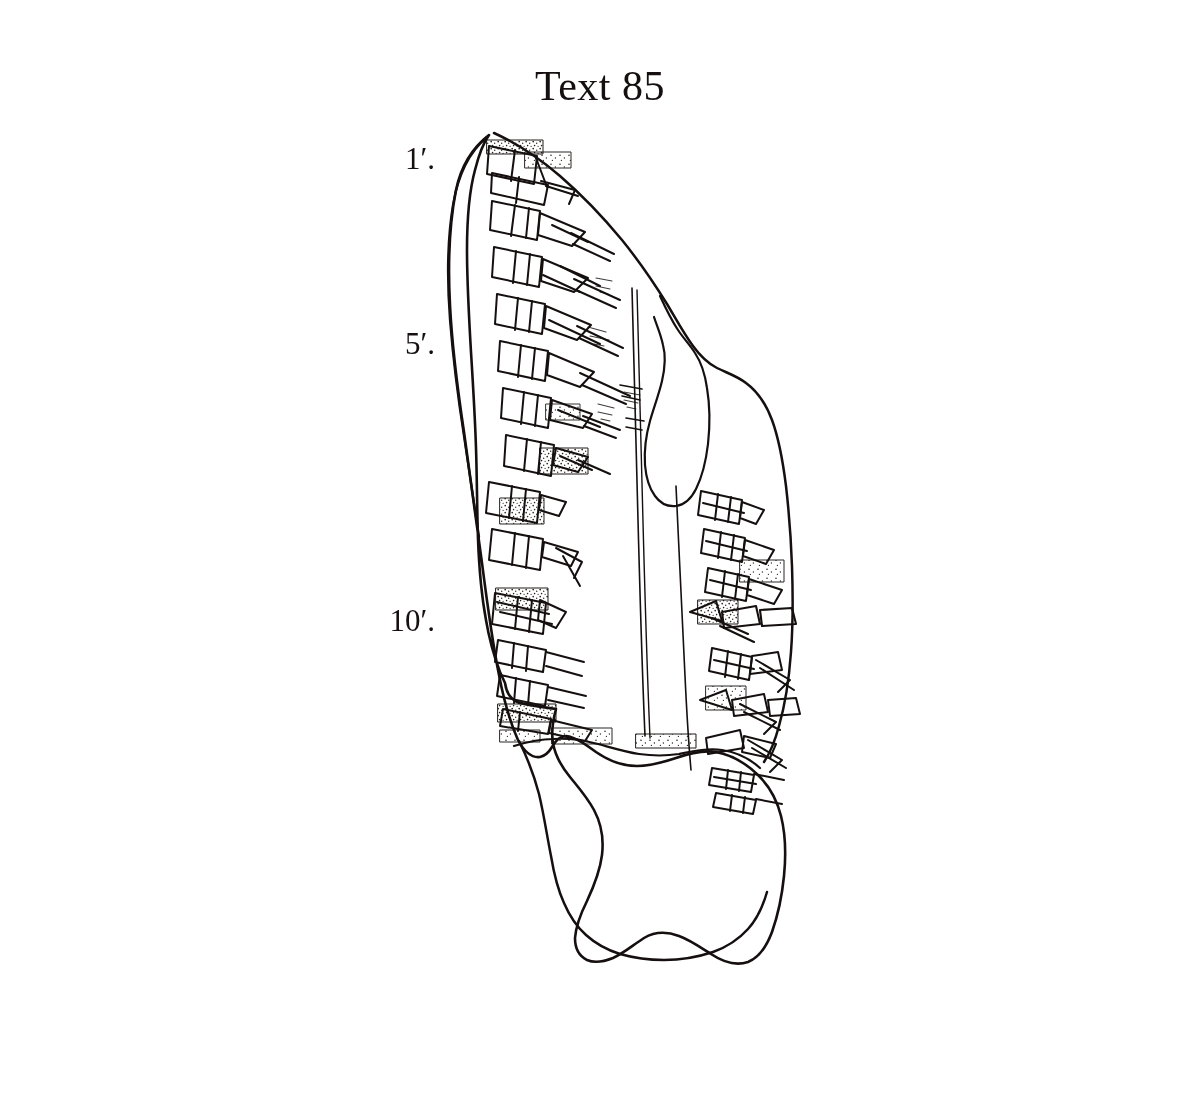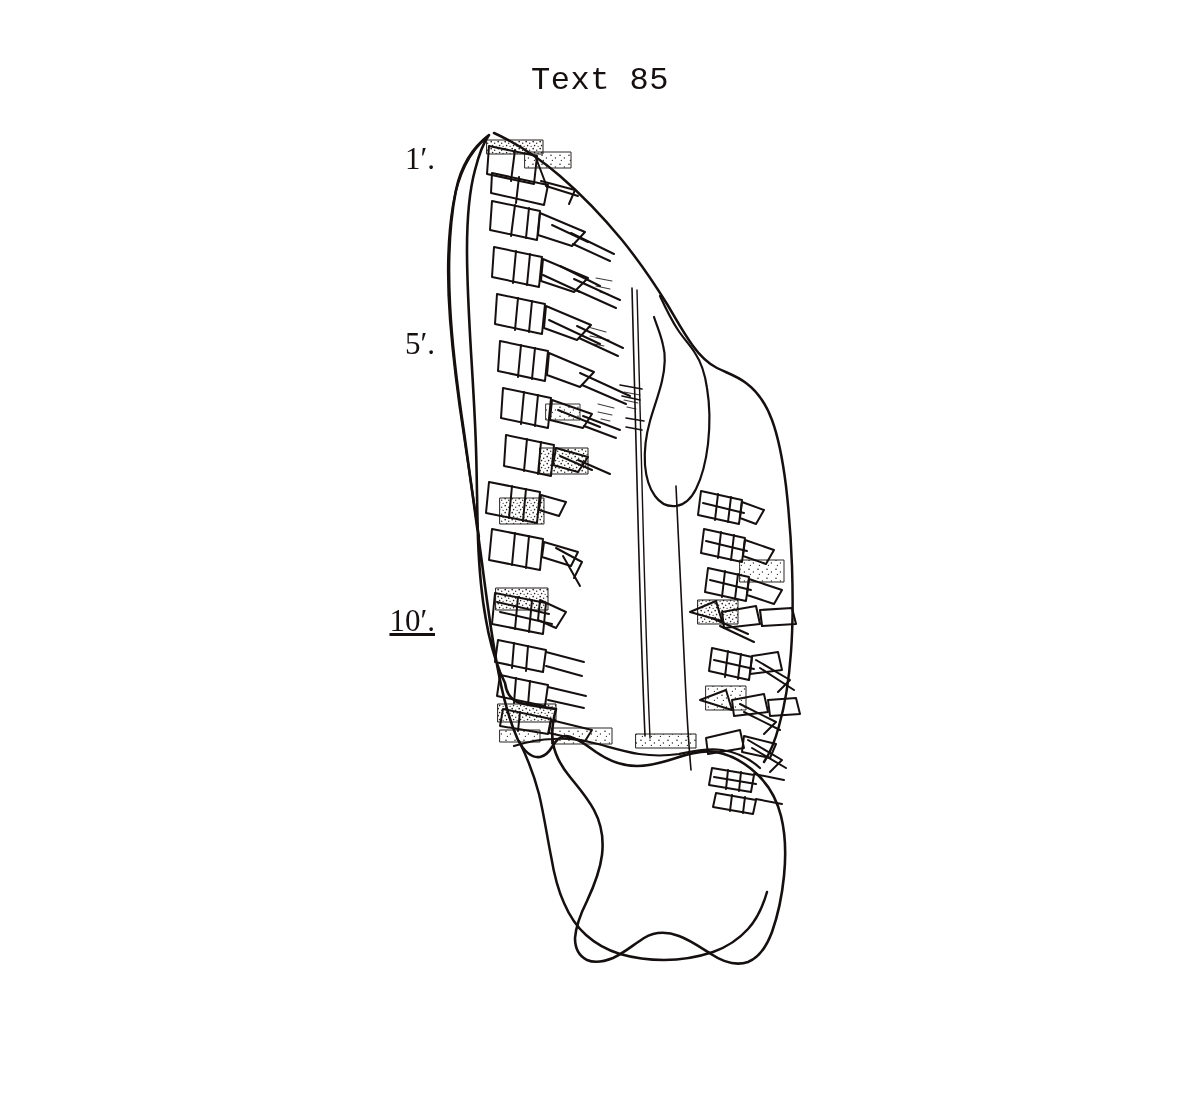--- a/index.html
+++ b/index.html
@@ -12,37 +12,37 @@
     overflow:hidden;
     position:relative;
   }
   #figure-root{
     position:absolute;left:0;top:0;width:1200px;height:1094px;
   }
   #plate-title{
     position:absolute;
     left:0;top:62px;width:1200px;
     text-align:center;
-    font-family:Liberation Mono, monospace;
-    font-size:32px;
+    font-family:Liberation Serif, serif;
+    font-size:42px;
     letter-spacing:0.5px;
     color:#15100f;
     white-space:pre;
   }
   .line-label{
     position:absolute;
     font-family:"Liberation Serif", serif;
     font-size:31px;
     color:#15100f;
     text-align:right;
     white-space:pre;
   }
   #label-1  { left:330px; top:141px; width:105px; }
   #label-5  { left:330px; top:326px; width:105px; }
-  #label-10 { left:318px; top:603px; width:117px;text-decoration:underline; }
+  #label-10 { left:318px; top:603px; width:117px; }
 
   #drawing-svg{
     position:absolute;left:0;top:0;width:1200px;height:1094px;
   }
 </style>
 </head>
 <body>
 
 <div id="figure-root">
 

